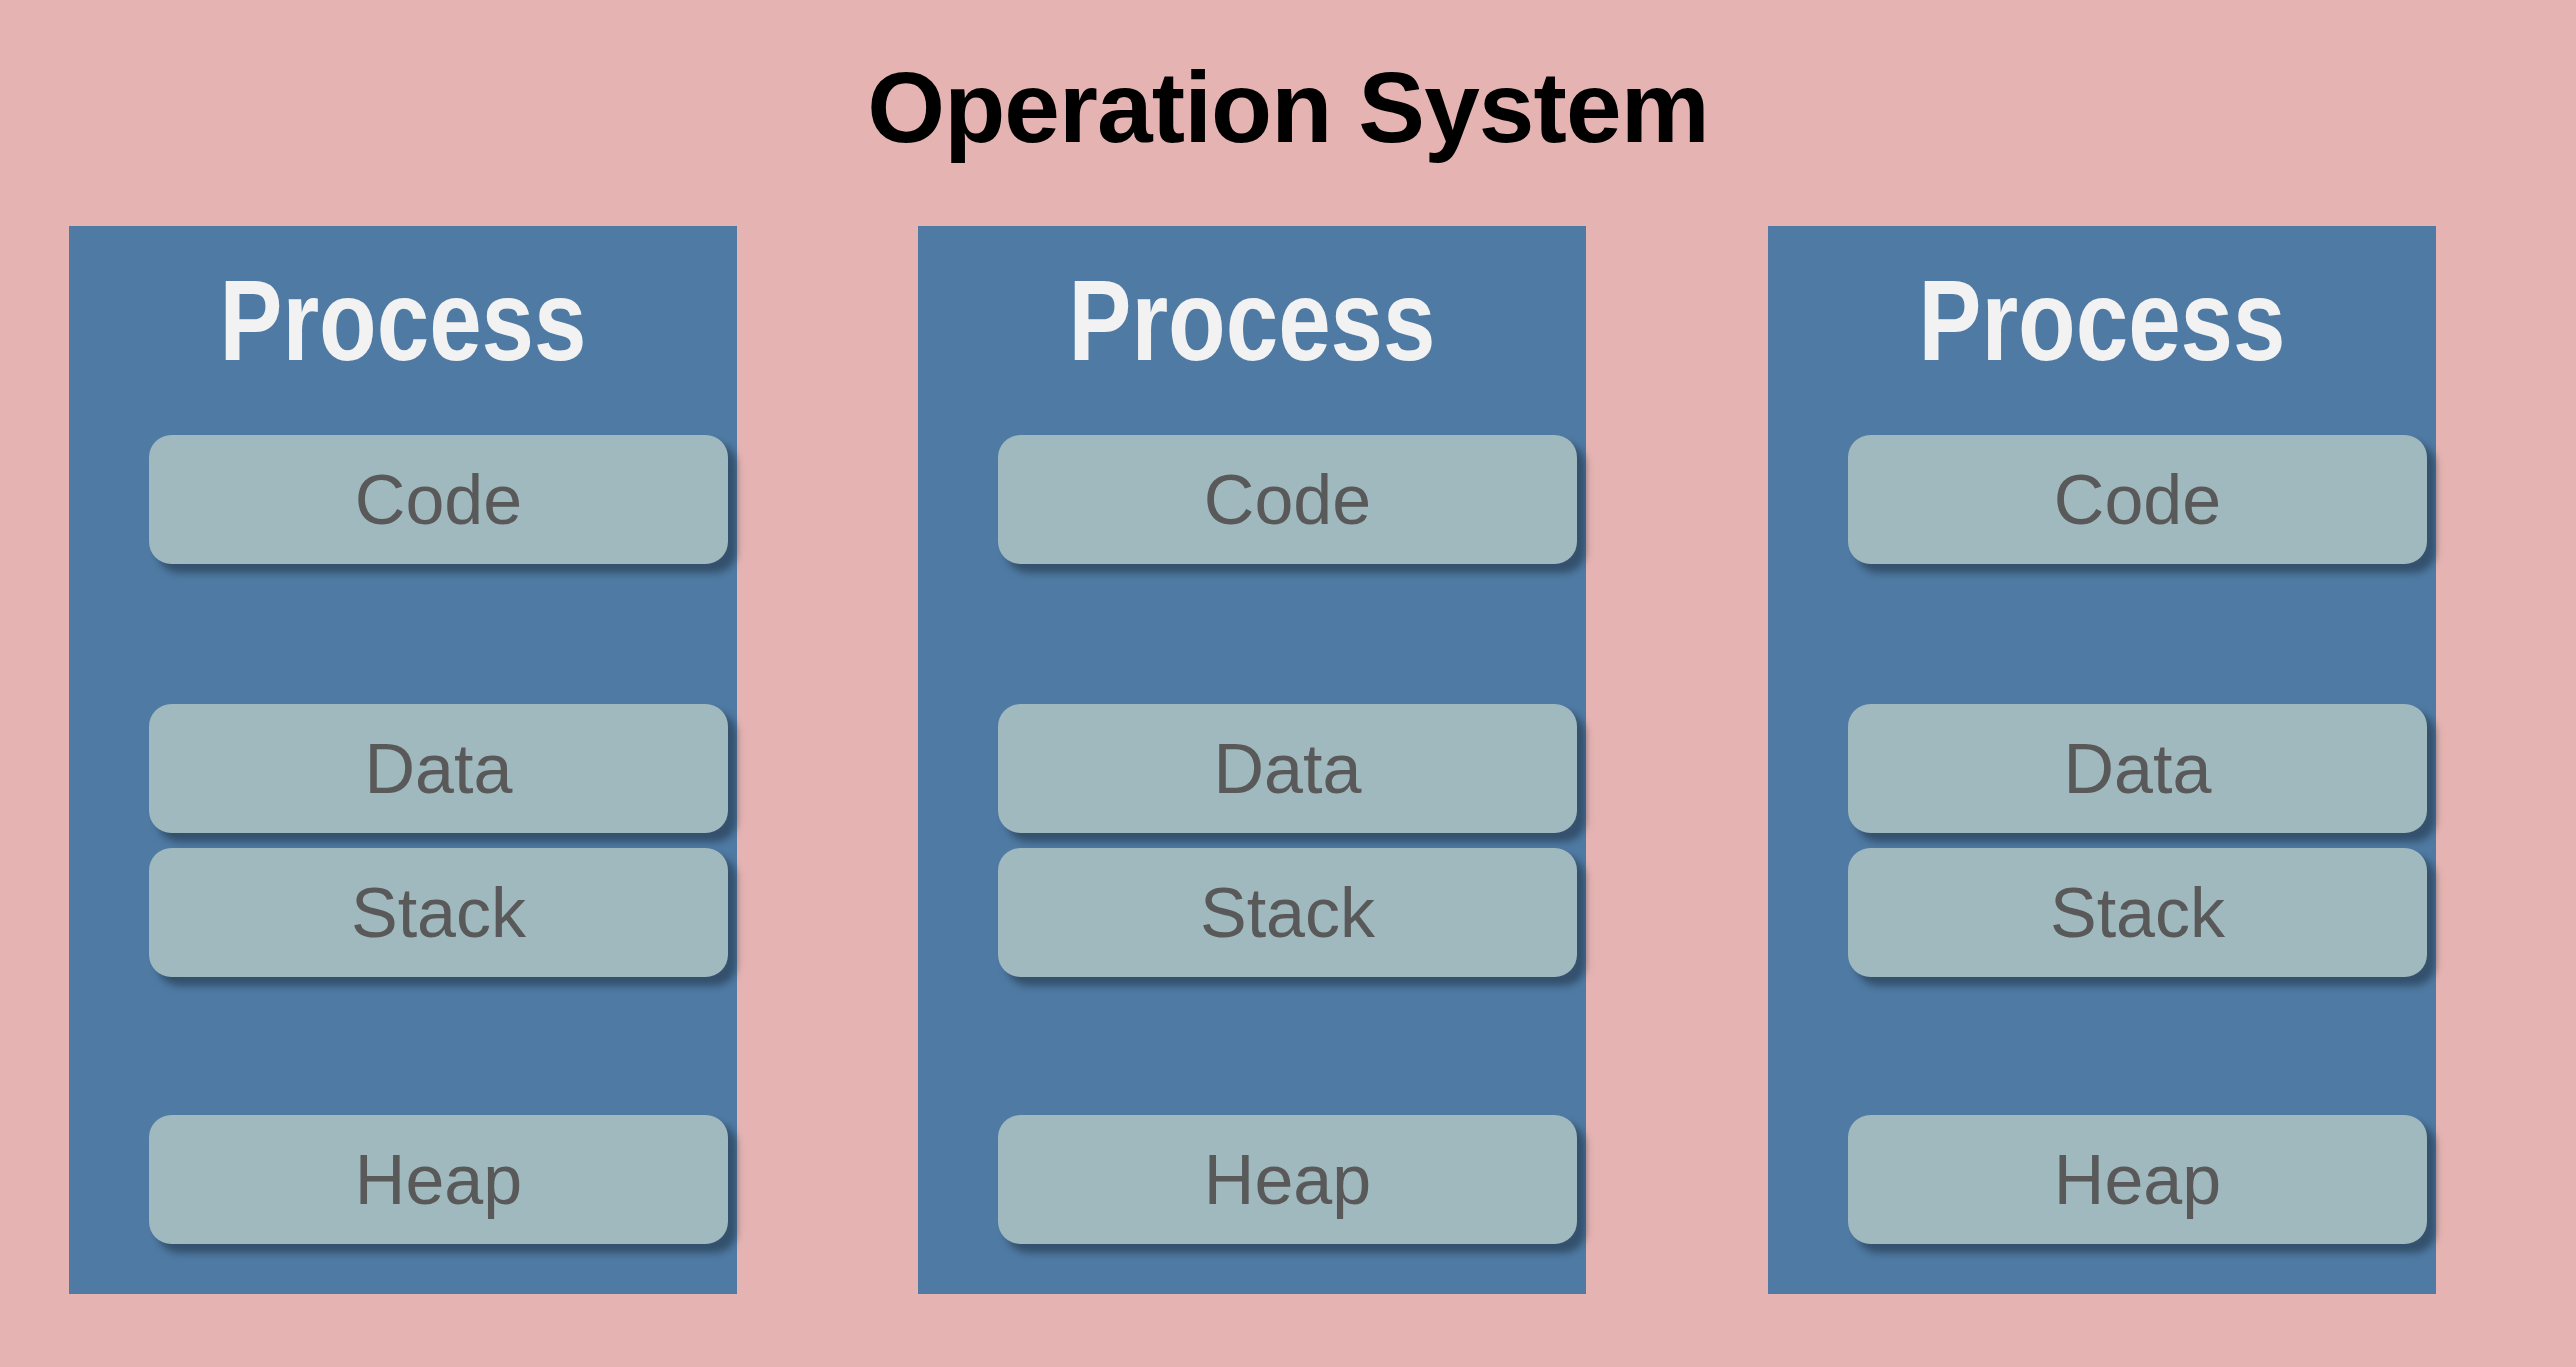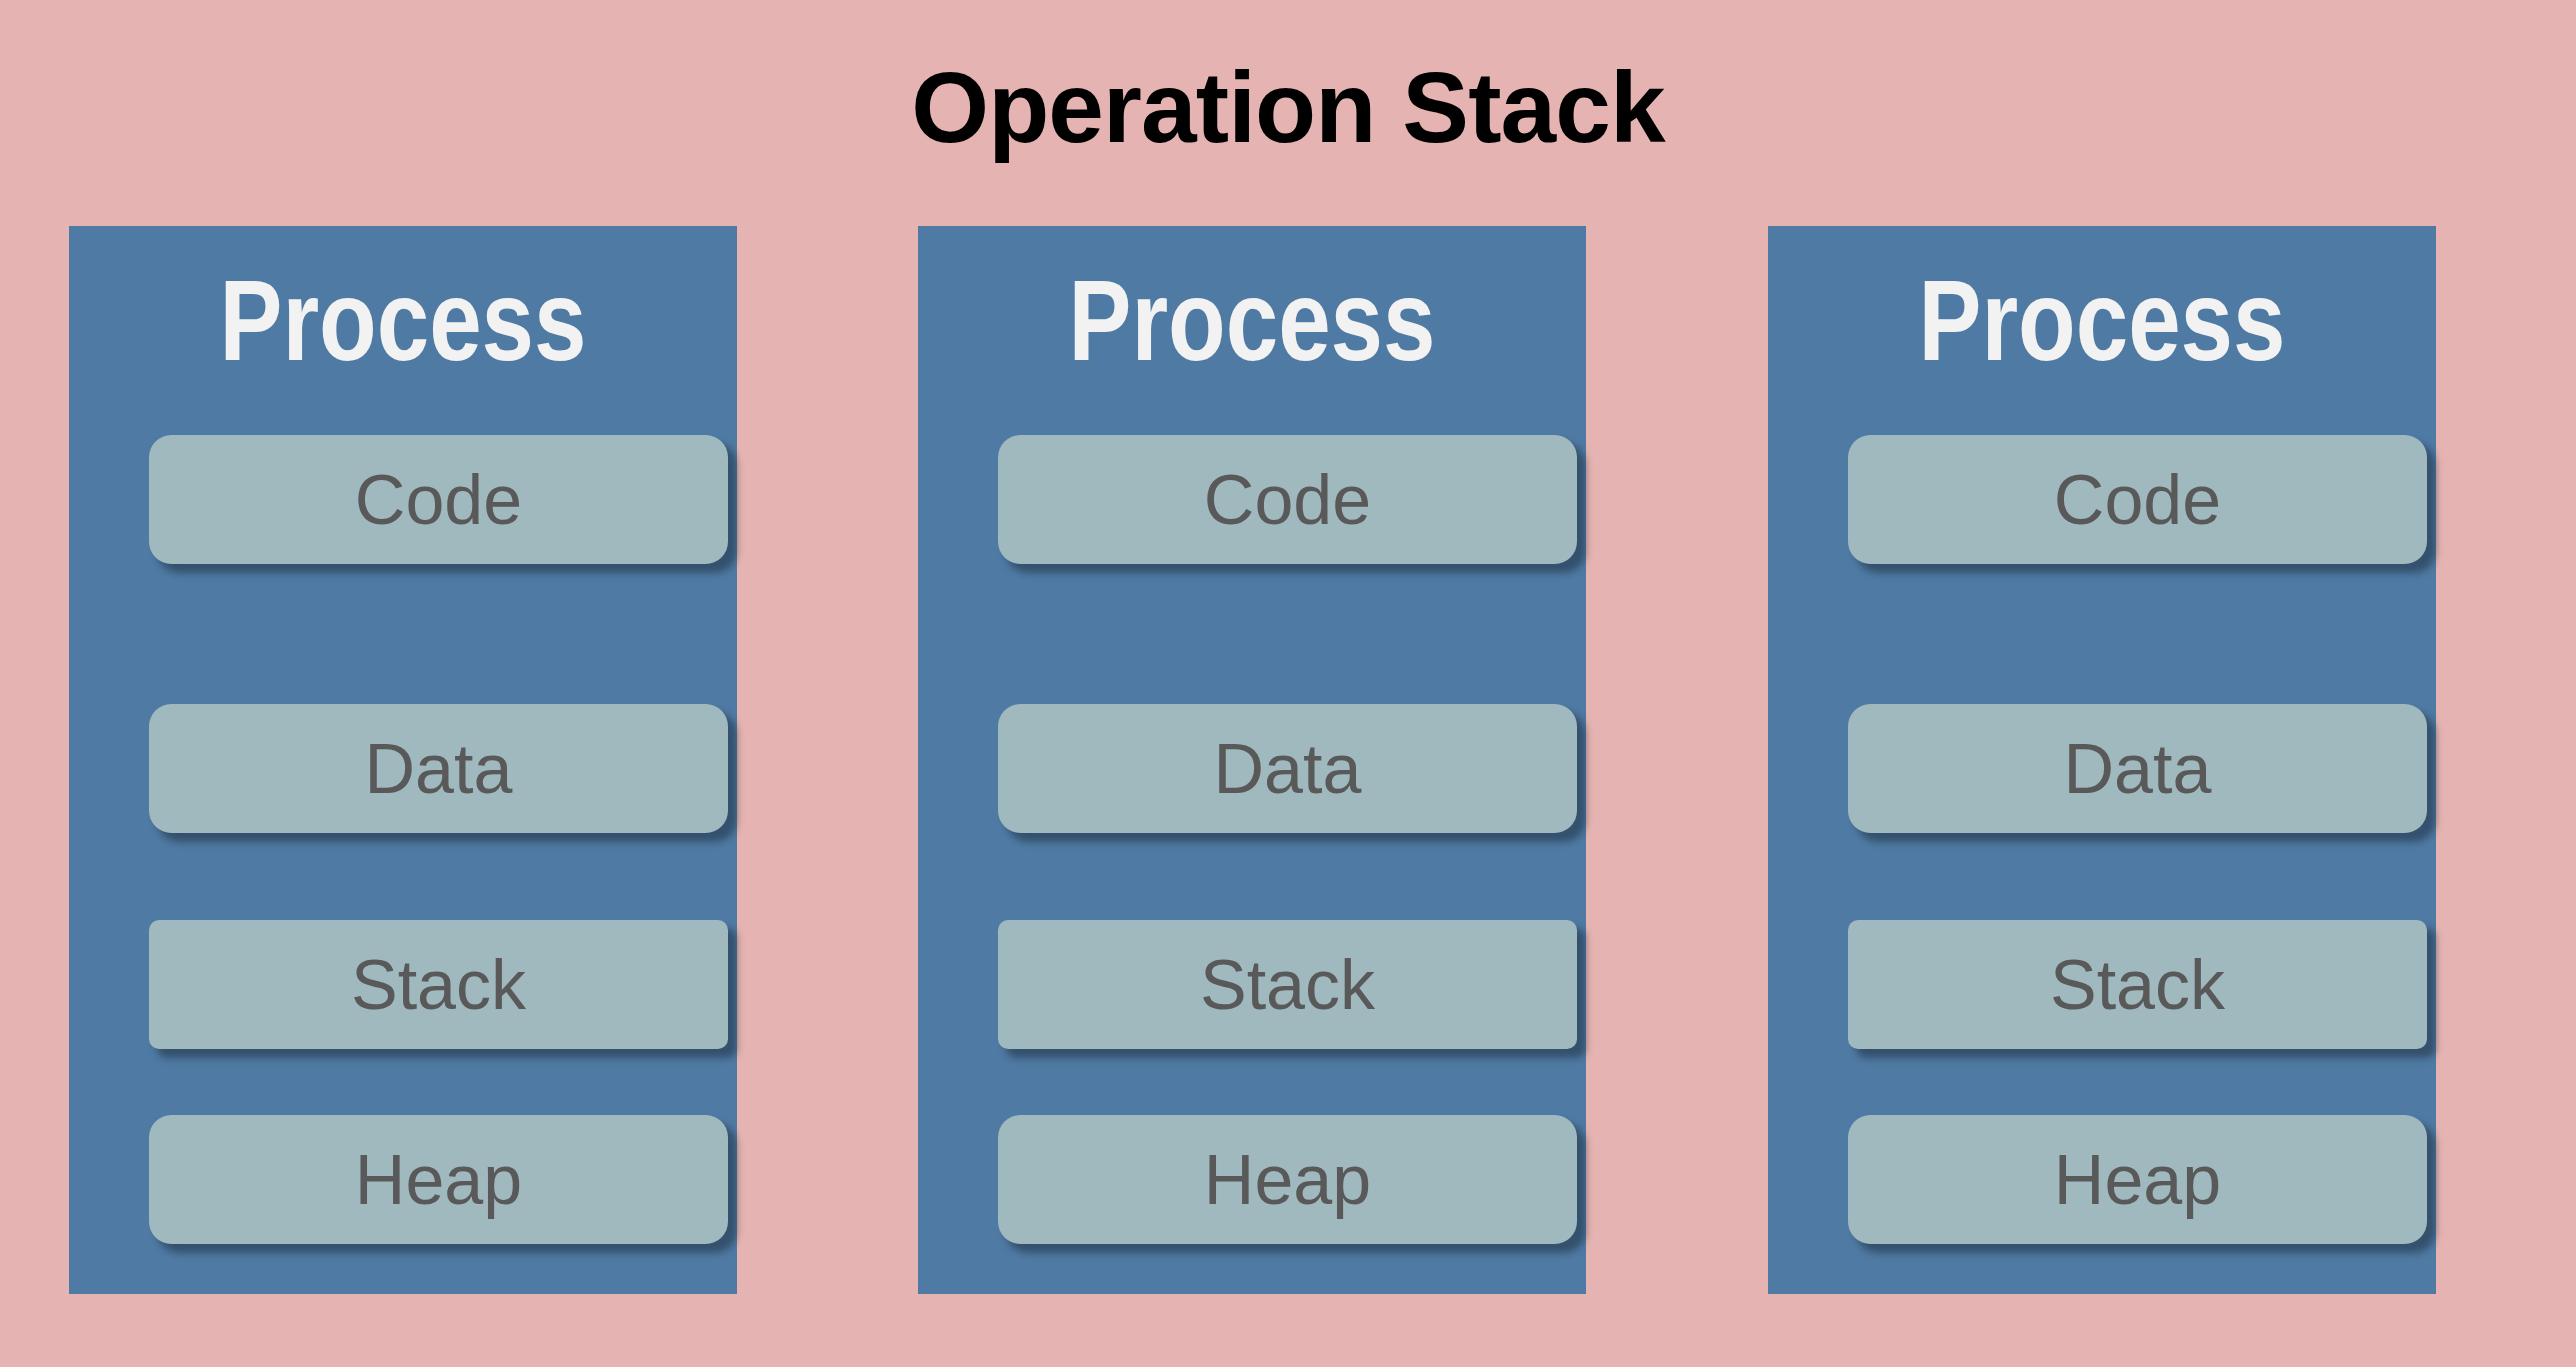--- a/index.html
+++ b/index.html
@@ -69,29 +69,29 @@
     display: flex;
     align-items: center;
     justify-content: center;
     color: #595959;
     font-size: 70px;
     font-weight: normal;
     white-space: nowrap;
   }
   .seg-0 { top: 209px; }
   .seg-1 { top: 448px; margin-top: 30px; }
-  .seg-2 { top: 694px; border-radius: 10px; }
+  .seg-2 { top: 622px; }
   .seg-3 { top: 889px; }
 </style>
 </head>
 <body>
 
 <div class="page">
 
-  <h1 class="main-title">Operation Stack</h1>
+  <h1 class="main-title">Operation System</h1>
 
   <section class="process-box p0">
     <h2 class="process-title">Process</h2>
     <div class="segment seg-0">Code</div>
     <div class="segment seg-1">Data</div>
     <div class="segment seg-2">Stack</div>
     <div class="segment seg-3">Heap</div>
   </section>
 
   <section class="process-box p1">

